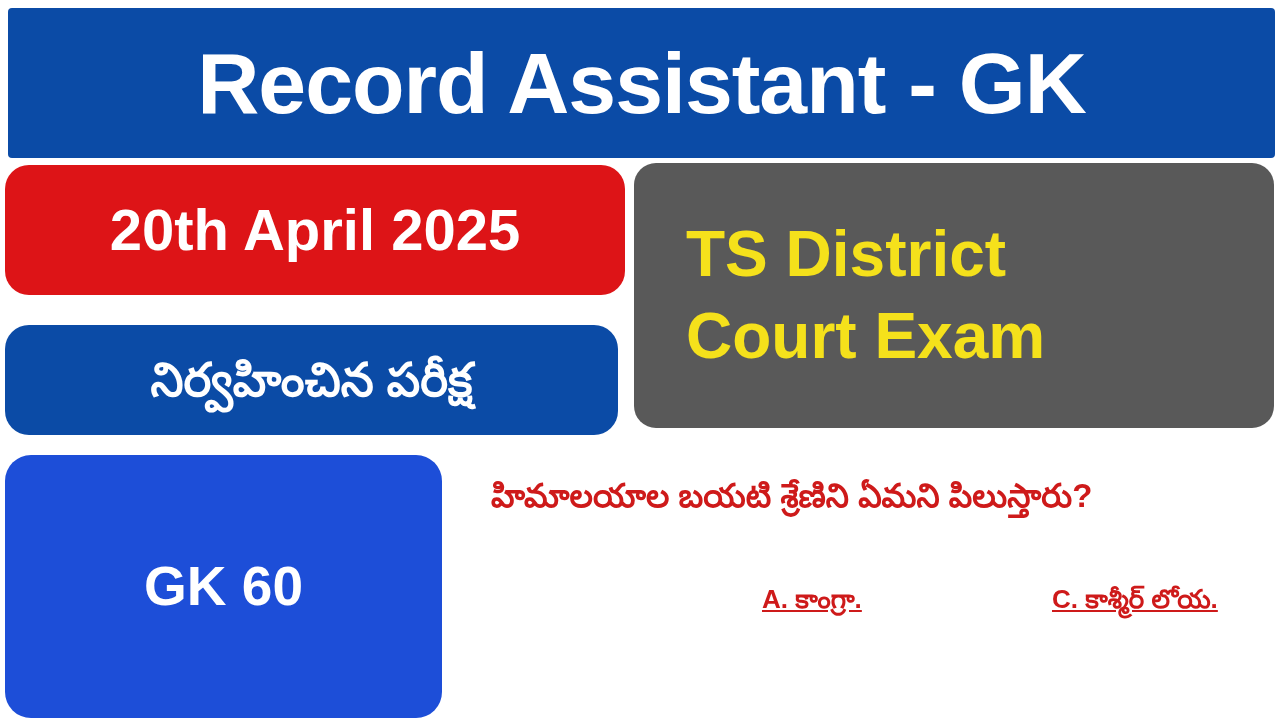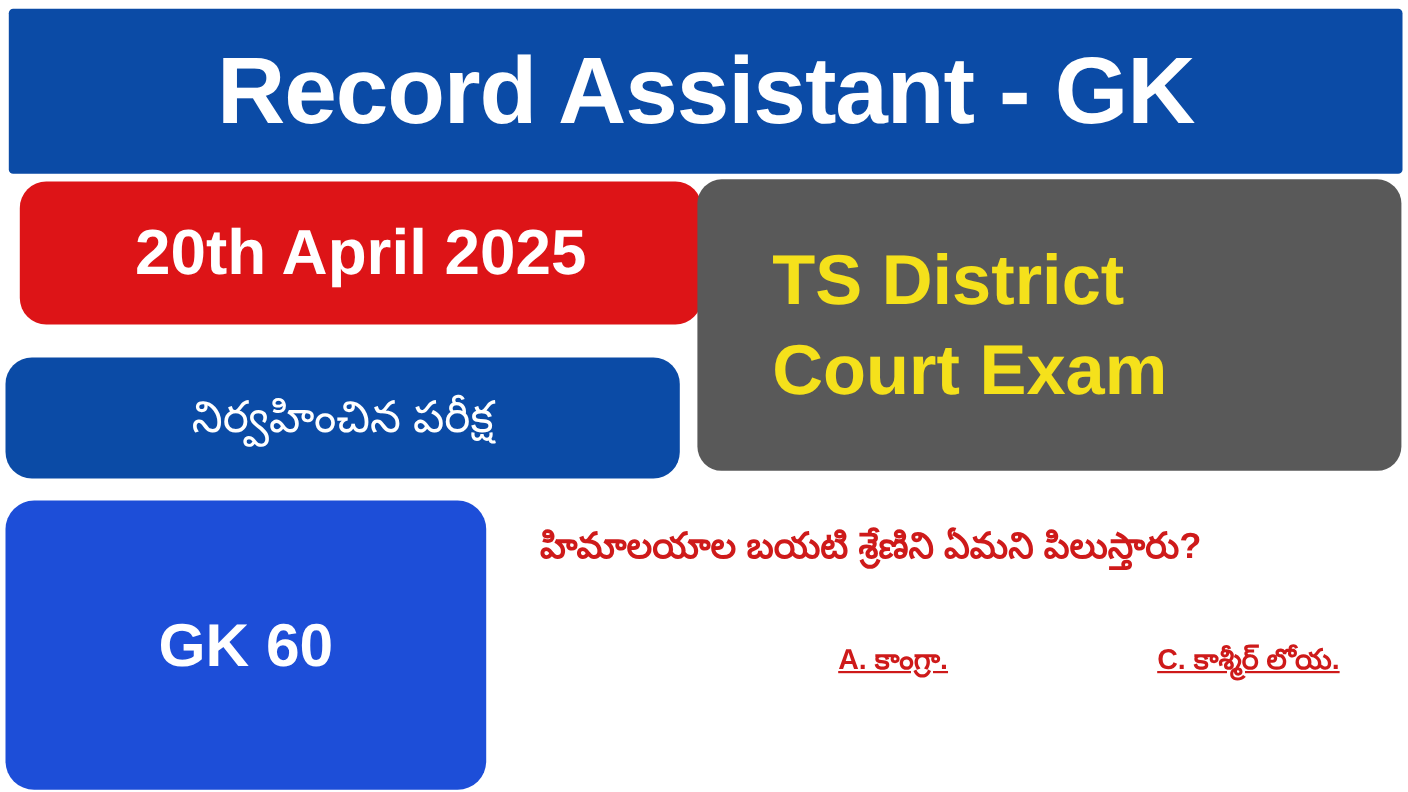--- a/index.html
+++ b/index.html
@@ -38,21 +38,21 @@
     font-size: 86px;
     font-weight: bold;
     line-height: 1;
     letter-spacing: -1px;
     white-space: nowrap;
   }
 
   
   .date-badge {
     position: absolute;
-    left: 18px;
+    left: 5px;
     top: 165px;
     width: 620px;
     height: 130px;
     background: #DD1417;
     border-radius: 24px;
     display: flex;
     align-items: center;
     justify-content: center;
     box-sizing: border-box;
   }
@@ -73,40 +73,40 @@
     height: 110px;
     background: #0B4BA6;
     border-radius: 24px;
     display: flex;
     align-items: center;
     justify-content: center;
     box-sizing: border-box;
   }
   .subtitle-badge .subtitle-text {
     color: #ffffff;
-    font-size: 40px;
-    font-weight: normal;
+    font-size: 47px;
+    font-weight: bold;
     line-height: 1.15;
     white-space: nowrap;
   }
 
   
   .exam-panel {
     position: absolute;
     left: 634px;
     top: 163px;
     width: 640px;
     height: 265px;
     background: #595959;
     border-radius: 22px;
     display: flex;
     flex-direction: column;
     align-items: flex-start;
     justify-content: center;
-    padding-left: 68px;
+    padding-left: 52px;
     box-sizing: border-box;
   }
   .exam-panel .exam-line {
     color: #F5E11B;
     font-size: 64px;
     font-weight: bold;
     line-height: 1.28;
     white-space: nowrap;
   }
 

